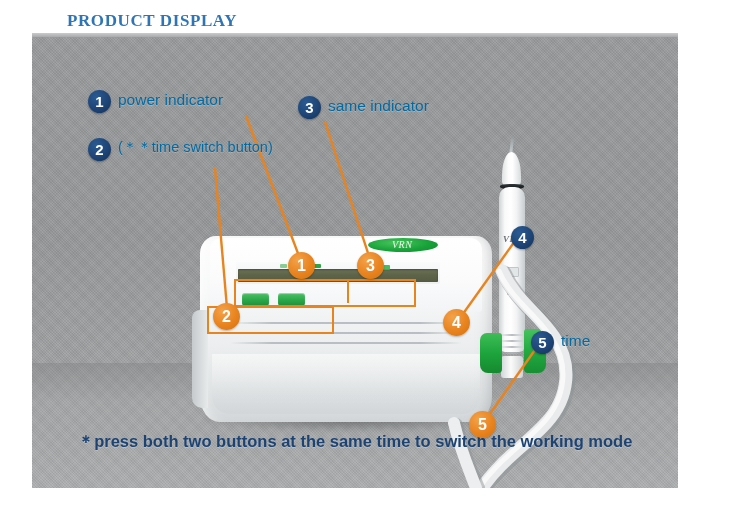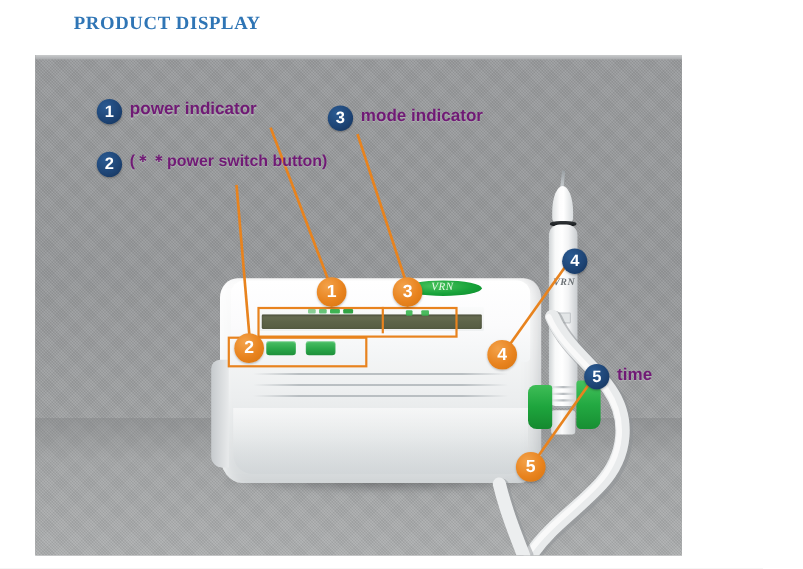--- a/index.html
+++ b/index.html
@@ -26,22 +26,22 @@
     letter-spacing: 0.6px;
     color: #2f75b5;
     white-space: nowrap;
     margin-left: 36px;
   }
 
   
   #product-photo {
     position: absolute;
     left: 32px;
-    top: 50px;
-    width: 588px;
+    top: 33px;
+    width: 646px;
     height: 455px;
     overflow: hidden;
     background: #9a9c9d;
   }
   
   #photo-backdrop {
     position: absolute;
     inset: 0;
     background:
       repeating-linear-gradient(45deg, rgba(255,255,255,.045) 0 1px, rgba(0,0,0,.045) 1px 2px),
@@ -289,23 +289,23 @@
     background: radial-gradient(circle at 35% 30%, #2a5a92 0%, #1d4373 60%, #143056 100%);
     color: #ffffff;
     font-size: 15px;
     font-weight: bold;
     line-height: 23px;
     text-align: center;
     font-family: "Liberation Sans", sans-serif;
     box-shadow: 0 1px 2px rgba(0,0,0,.3);
   }
   .callout-text {
-    color: #701a75;
+    color: #0369a1;
     font-size: 15.5px;
-    font-weight: bold;
+    font-weight: normal;
     line-height: 19px;
     text-shadow: 0 1px 1px rgba(255,255,255,.25);
   }
   .callout-text .sub {
     display: block;
     font-size: 14.5px;
   }
 
   #callout-1 { left: 88px; top: 90px; }
   #callout-2 { left: 88px; top: 138px; }
@@ -426,20 +426,21 @@
     <path d="M472,240 C484,268 508,282 524,306 C542,332 540,366 516,392
              C496,414 470,430 452,455" fill="none" stroke="#8e9295" stroke-width="15" stroke-linecap="round" opacity="0.55"></path>
     <path d="M470,238 C482,266 506,280 522,304 C540,330 538,364 514,390
              C494,412 468,428 450,455" fill="none" stroke="#e9ebec" stroke-width="13" stroke-linecap="round"></path>
     <path d="M467,238 C479,266 503,280 519,304 C537,330 535,364 511,390
              C491,412 465,428 447,455" fill="none" stroke="#fbfbfc" stroke-width="5" stroke-linecap="round" opacity="0.85"></path>
     <path d="M424,392 C430,418 438,436 446,455" fill="none" stroke="#8e9295" stroke-width="14" stroke-linecap="round" opacity="0.5"></path>
     <path d="M422,390 C428,416 436,434 444,455" fill="none" stroke="#eceeef" stroke-width="12" stroke-linecap="round"></path>
   </svg>
 
+  <div id="photo-caption">＊press both two buttons at the same time to switch the working mode</div>
 </div>
 
 <svg id="leader-svg" viewBox="0 0 730 517">
 
   <line x1="246" y1="116" x2="299" y2="256" stroke="#e8831e" stroke-width="2.4"></line>
 
   <line x1="215" y1="168" x2="227" y2="308" stroke="#e8831e" stroke-width="2.4"></line>
 
   <line x1="325" y1="122" x2="369" y2="256" stroke="#e8831e" stroke-width="2.4"></line>
 
@@ -449,27 +450,27 @@
 </svg>
 
 <div class="callout" id="callout-1">
   <div class="callout-badge">1</div>
   <div class="callout-text">power indicator</div>
 </div>
 
 <div class="callout" id="callout-2">
   <div class="callout-badge">2</div>
   <div class="callout-text">
-    <span class="sub">(＊＊power switch button)</span>
+    <span class="sub">(＊＊time switch button)</span>
   </div>
 </div>
 
 <div class="callout" id="callout-3">
   <div class="callout-badge">3</div>
-  <div class="callout-text">mode indicator</div>
+  <div class="callout-text">same indicator</div>
 </div>
 
 <div class="callout" id="callout-4">
   <div class="callout-badge">4</div>
 </div>
 
 <div class="callout" id="callout-5">
   <div class="callout-badge">5</div>
   <div class="callout-text">time</div>
 </div>

